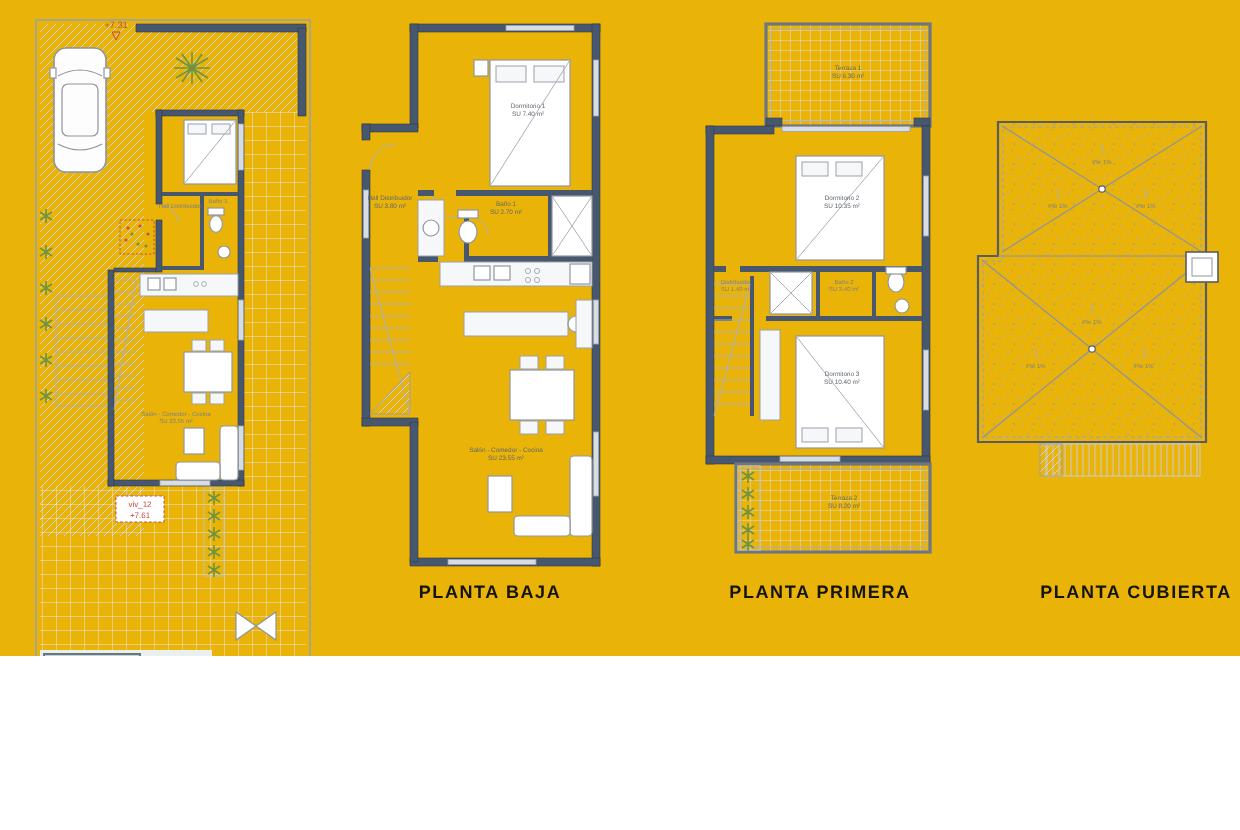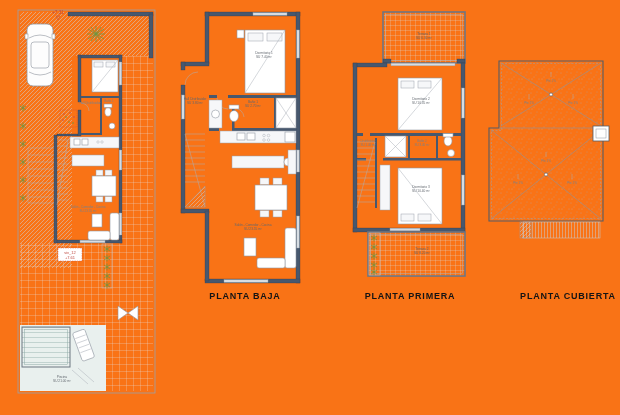--- a/index.html
+++ b/index.html
@@ -1,16 +1,16 @@
 <!DOCTYPE html>
 <html><head>
 <meta charset="utf-8">
 <style>
   html,body{margin:0;padding:0;background:#ffffff;}
-  .canvas{position:relative;width:620px;height:415px;background:#f97316;overflow:hidden;}
+  .canvas{position:relative;width:620px;height:328px;background:#eab308;overflow:hidden;}
   svg{display:block;}
   .w  {fill:#47586e;stroke:#2f3b4c;stroke-width:.3;}
   .wi {fill:#47586e;stroke:none;}
   .ln {stroke:#8d949e;stroke-width:.6;fill:none;}
   .ln2{stroke:#aab0b8;stroke-width:.5;fill:none;}
   .fu {fill:#ffffff;stroke:#9097a1;stroke-width:.6;}
   .fu2{fill:#f6f7f9;stroke:#9aa1aa;stroke-width:.5;}
   .win{fill:#d7dde3;stroke:#98a0aa;stroke-width:.4;}
   .bnd{fill:none;stroke:#9aa1ab;stroke-width:.8;}
   .t3 {font:3.2px "Liberation Sans",sans-serif;fill:#62686f;text-anchor:middle;}

